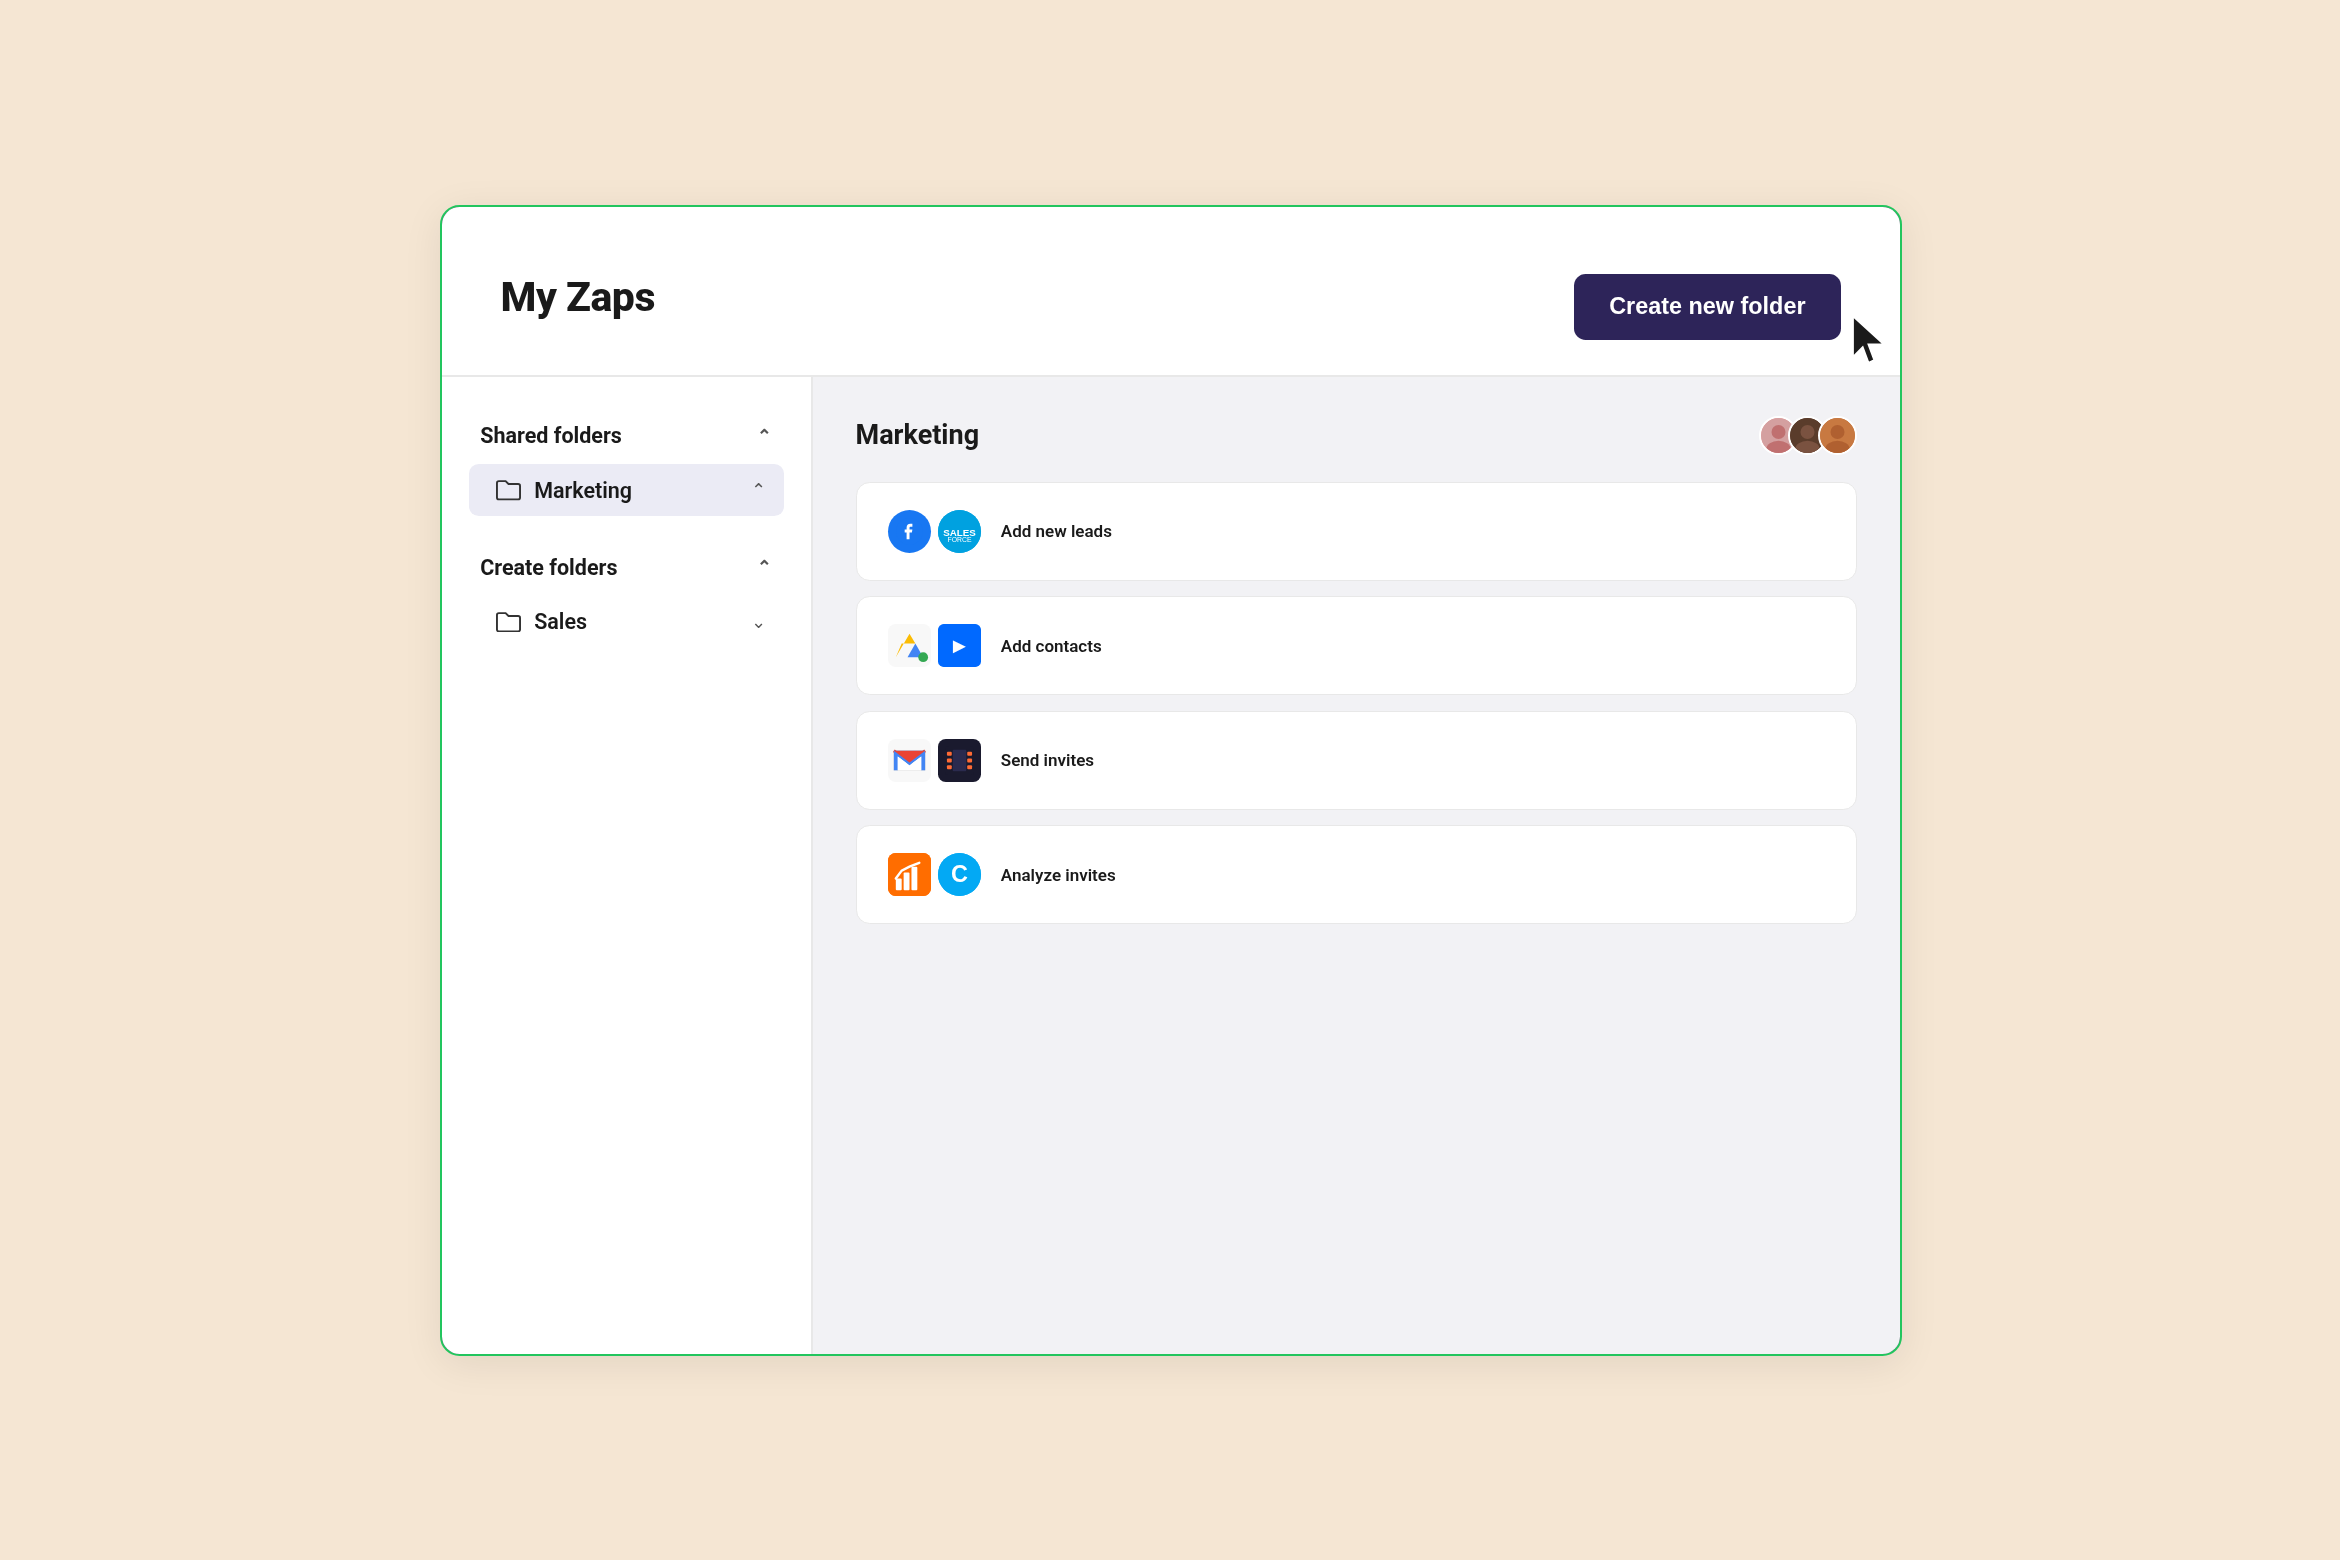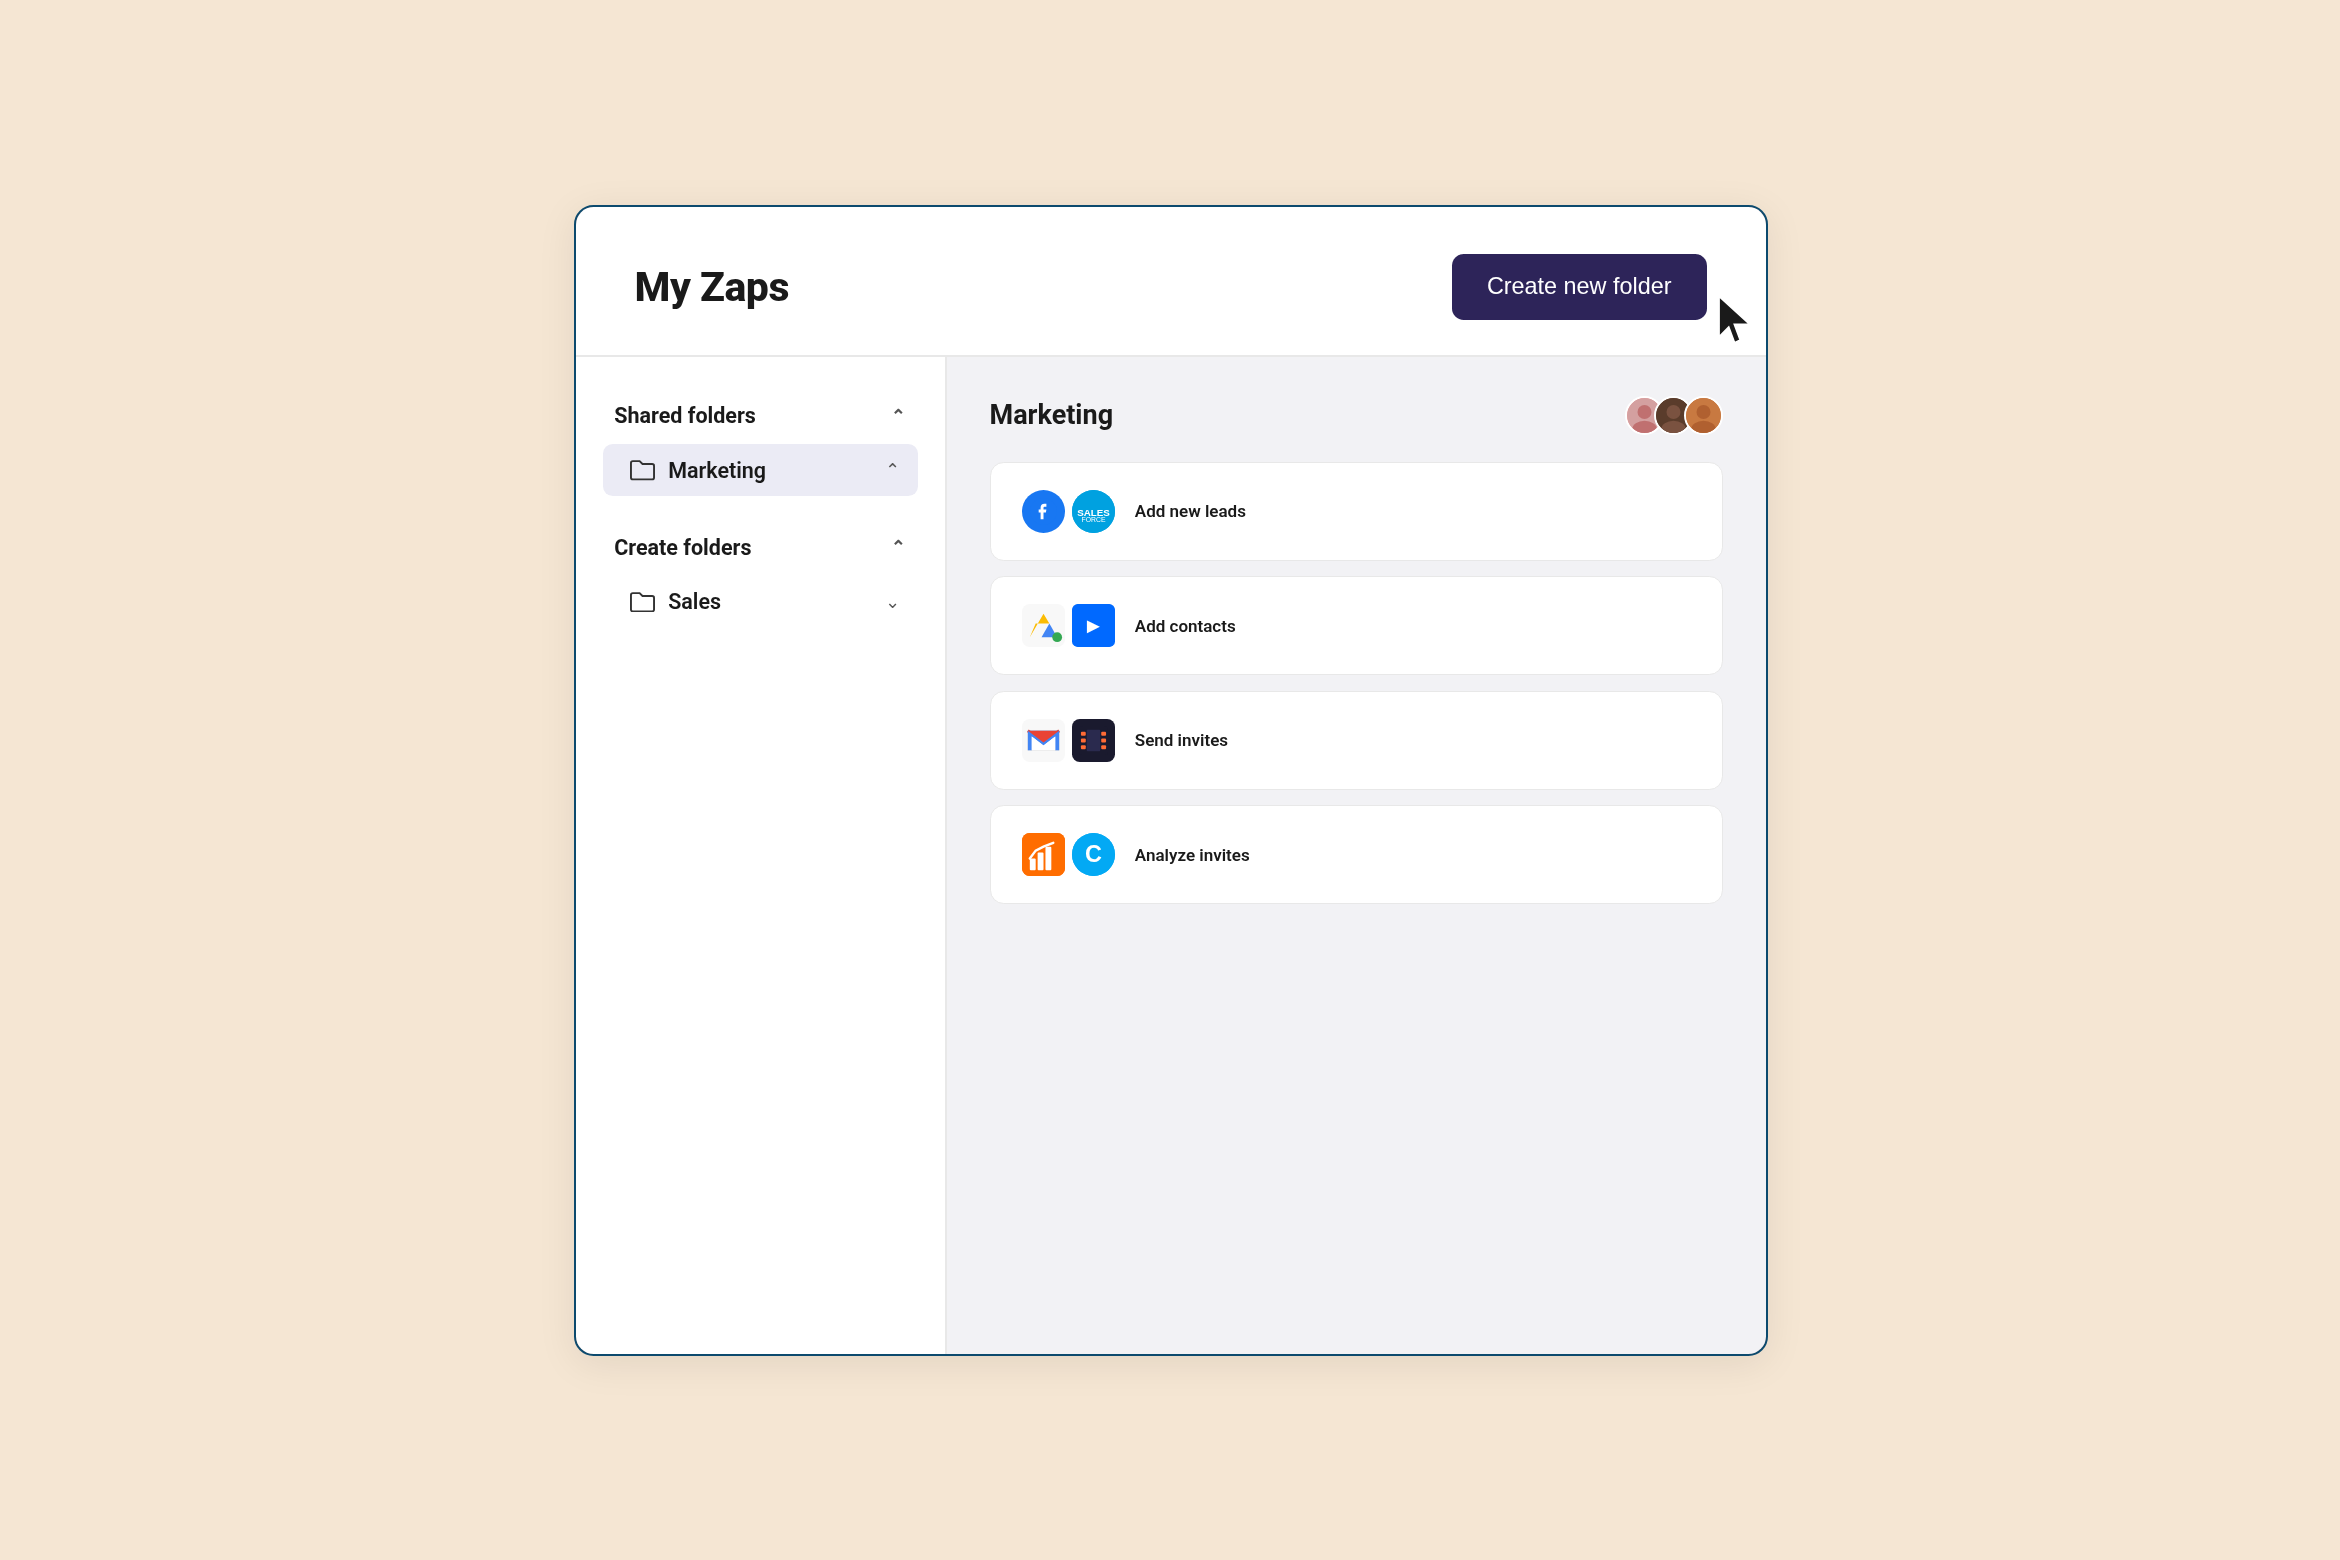--- a/index.html
+++ b/index.html
@@ -11,22 +11,22 @@
       justify-content: center;
       min-height: 100vh;
       font-family: -apple-system, BlinkMacSystemFont, 'Segoe UI', Roboto, sans-serif;
       width: 2341px;
       height: 1560px;
     }
 
     .app-window {
       background: #0f172a;
       border-radius: 19.5px;
-      border: 2px solid #0c4a6e;
-      width: 1194px;
+      border: 2px solid #22c55e;
+      width: 1462px;
       height: 1151px;
       overflow: hidden;
       position: relative;
       box-shadow: 0 7.8px 39px rgba(0,0,0,0.08);
     }
 
     
     .header {
       display: flex;
       align-items: center;
@@ -42,24 +42,25 @@
       letter-spacing: -0.5px;
     }
 
     .create-folder-btn {
       background: #2d2459;
       color: #ffffff;
       border: none;
       border-radius: 11.7px;
       padding: 19.5px 35px;
       font-size: 23.4px;
-      font-weight: 400;
+      font-weight: 700;
       cursor: pointer;
       white-space: nowrap;
       position: relative;
+      margin-top: 20px;
     }
 
     .cursor-arrow {
       position: absolute;
       right: -51px;
       bottom: -27px;
       width: 43px;
       height: 53px;
       pointer-events: none;
     }

